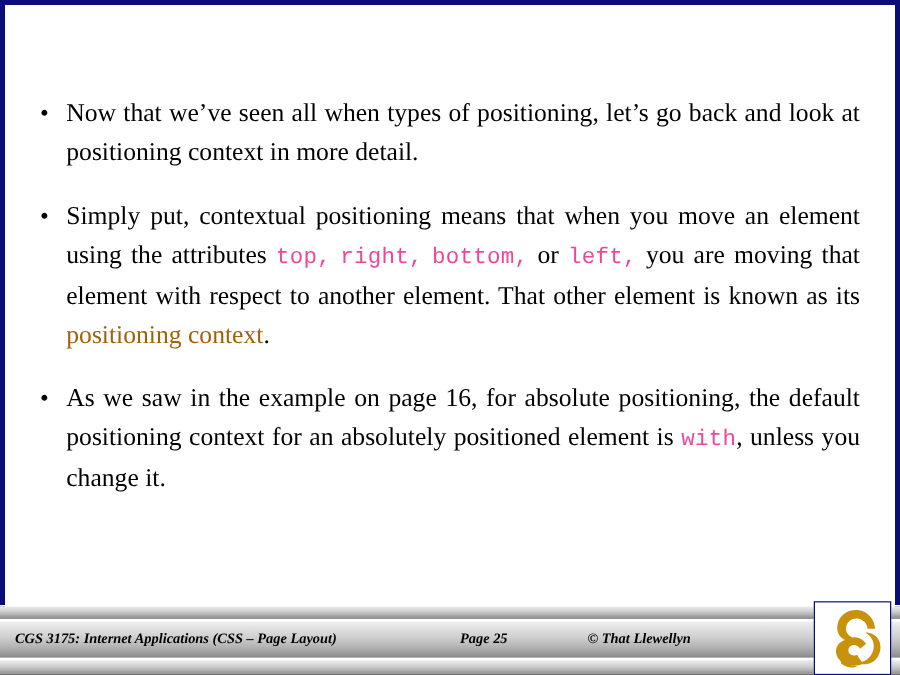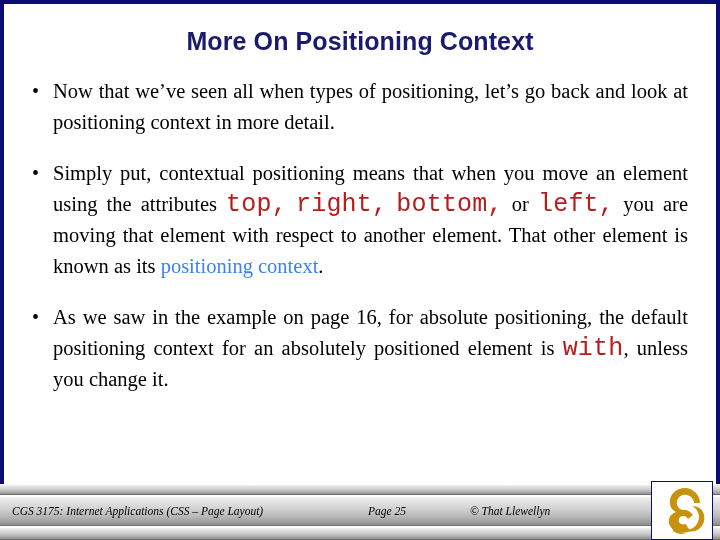--- a/index.html
+++ b/index.html
@@ -76,26 +76,26 @@
     flex: 1 1 auto;
     font-size: 20.5px;
     line-height: 31px;
     color: #000000;
     text-align: justify;
     text-justify: inter-word;
   }
 
   .code {
     font-family: "Liberation Mono", monospace;
-    font-size: 25px;
-    color: #b91c1c;
+    font-size: 18px;
+    color: #ec4899;
     letter-spacing: 0.2px;
   }
   .accent {
-    color: #3b82f6;
+    color: #a16207;
   }
 
   
   #footer {
     position: absolute;
     left: 0;
     top: 484px;
     width: 720px;
     height: 56px;
   }
@@ -116,21 +116,21 @@
 
   #footer-text {
     position: absolute;
     left: 0;
     top: 12px;
     width: 720px;
     height: 30px;
     display: flex;
     align-items: center;
     font-family: "Liberation Serif", serif;
-    font-weight: normal;
+    font-weight: bold;
     font-style: italic;
     font-size: 11.5px;
     color: #000000;
     white-space: nowrap;
   }
   #footer-course   { position: absolute; left: 12px; }
   #footer-page     { position: absolute; left: 368px; text-align: right; }
   #footer-copy     { position: absolute; left: 470px; }
 
   
@@ -149,21 +149,20 @@
 </style>
 </head>
 <body>
 
 <div id="slide">
 
   <div class="border-top"></div>
   <div class="border-left"></div>
   <div class="border-right"></div>
 
-  <div id="title">More On Positioning Context</div>
 
   <div id="body">
 
     <div class="bullet-row">
       <div class="bullet-mark">•</div>
       <div class="bullet-text">
         <span>Now that we’ve seen all when types of positioning, let’s go back and look at positioning context in more detail.</span>
       </div>
     </div>
 

